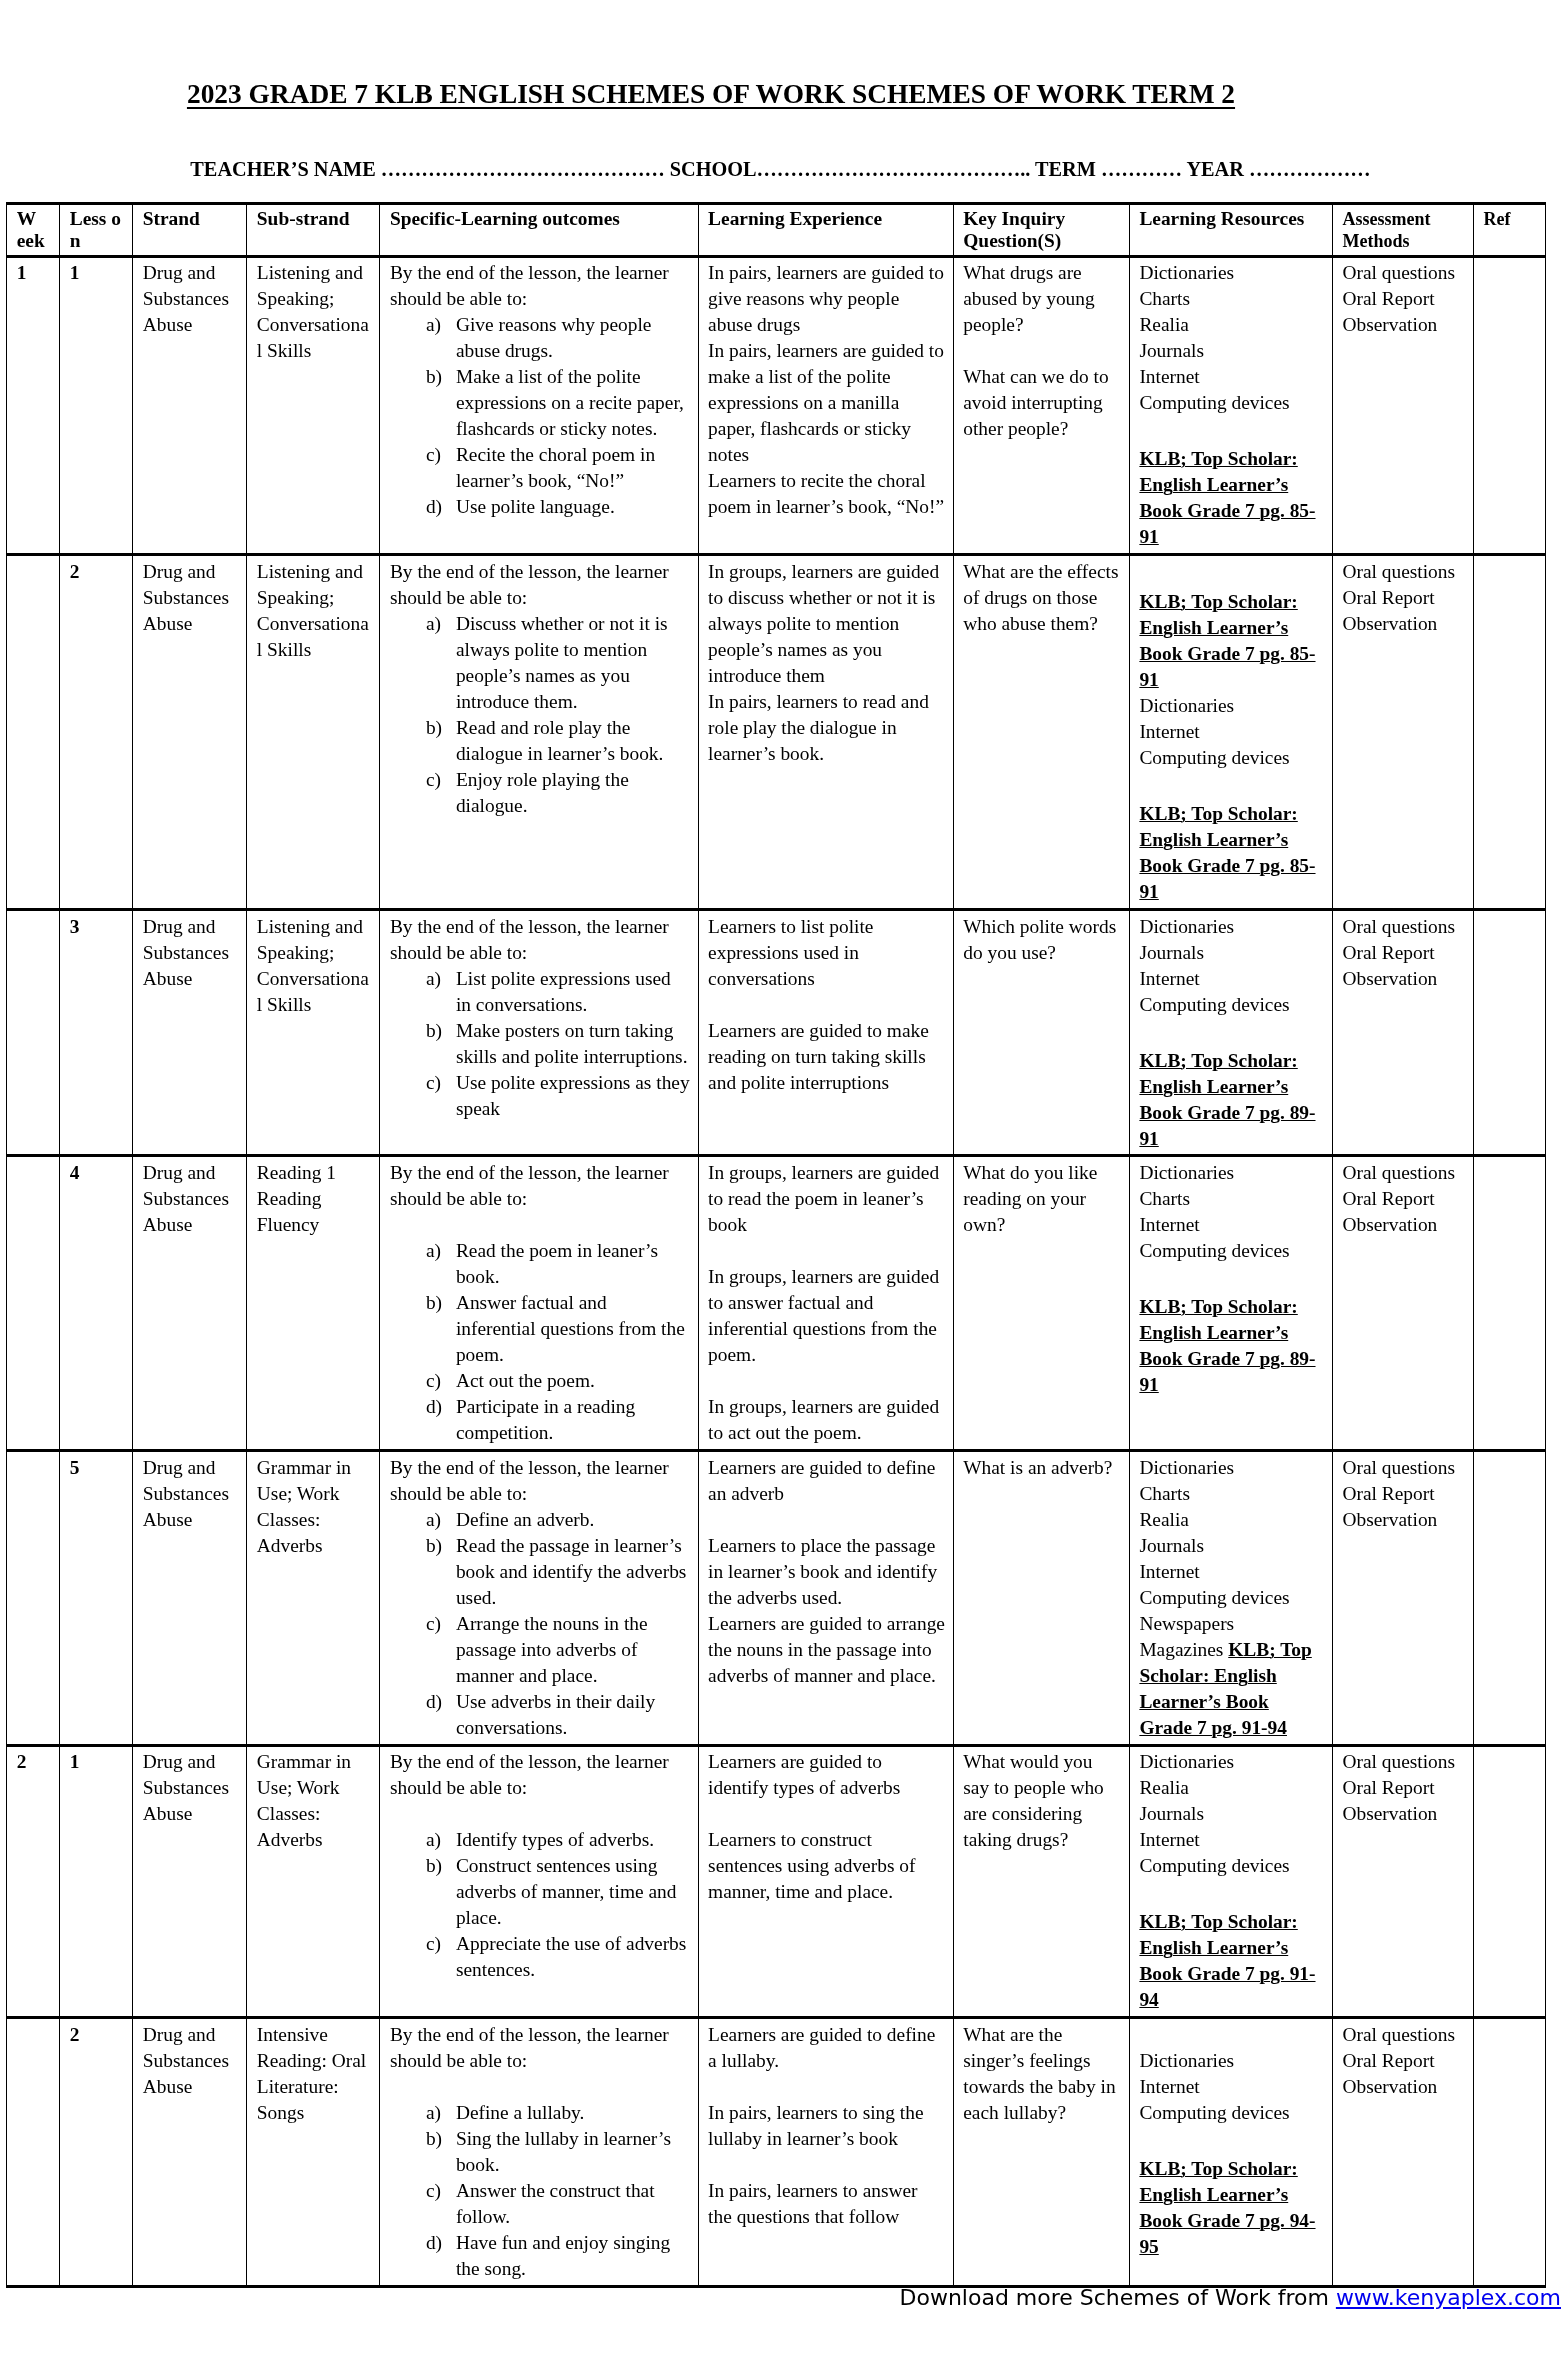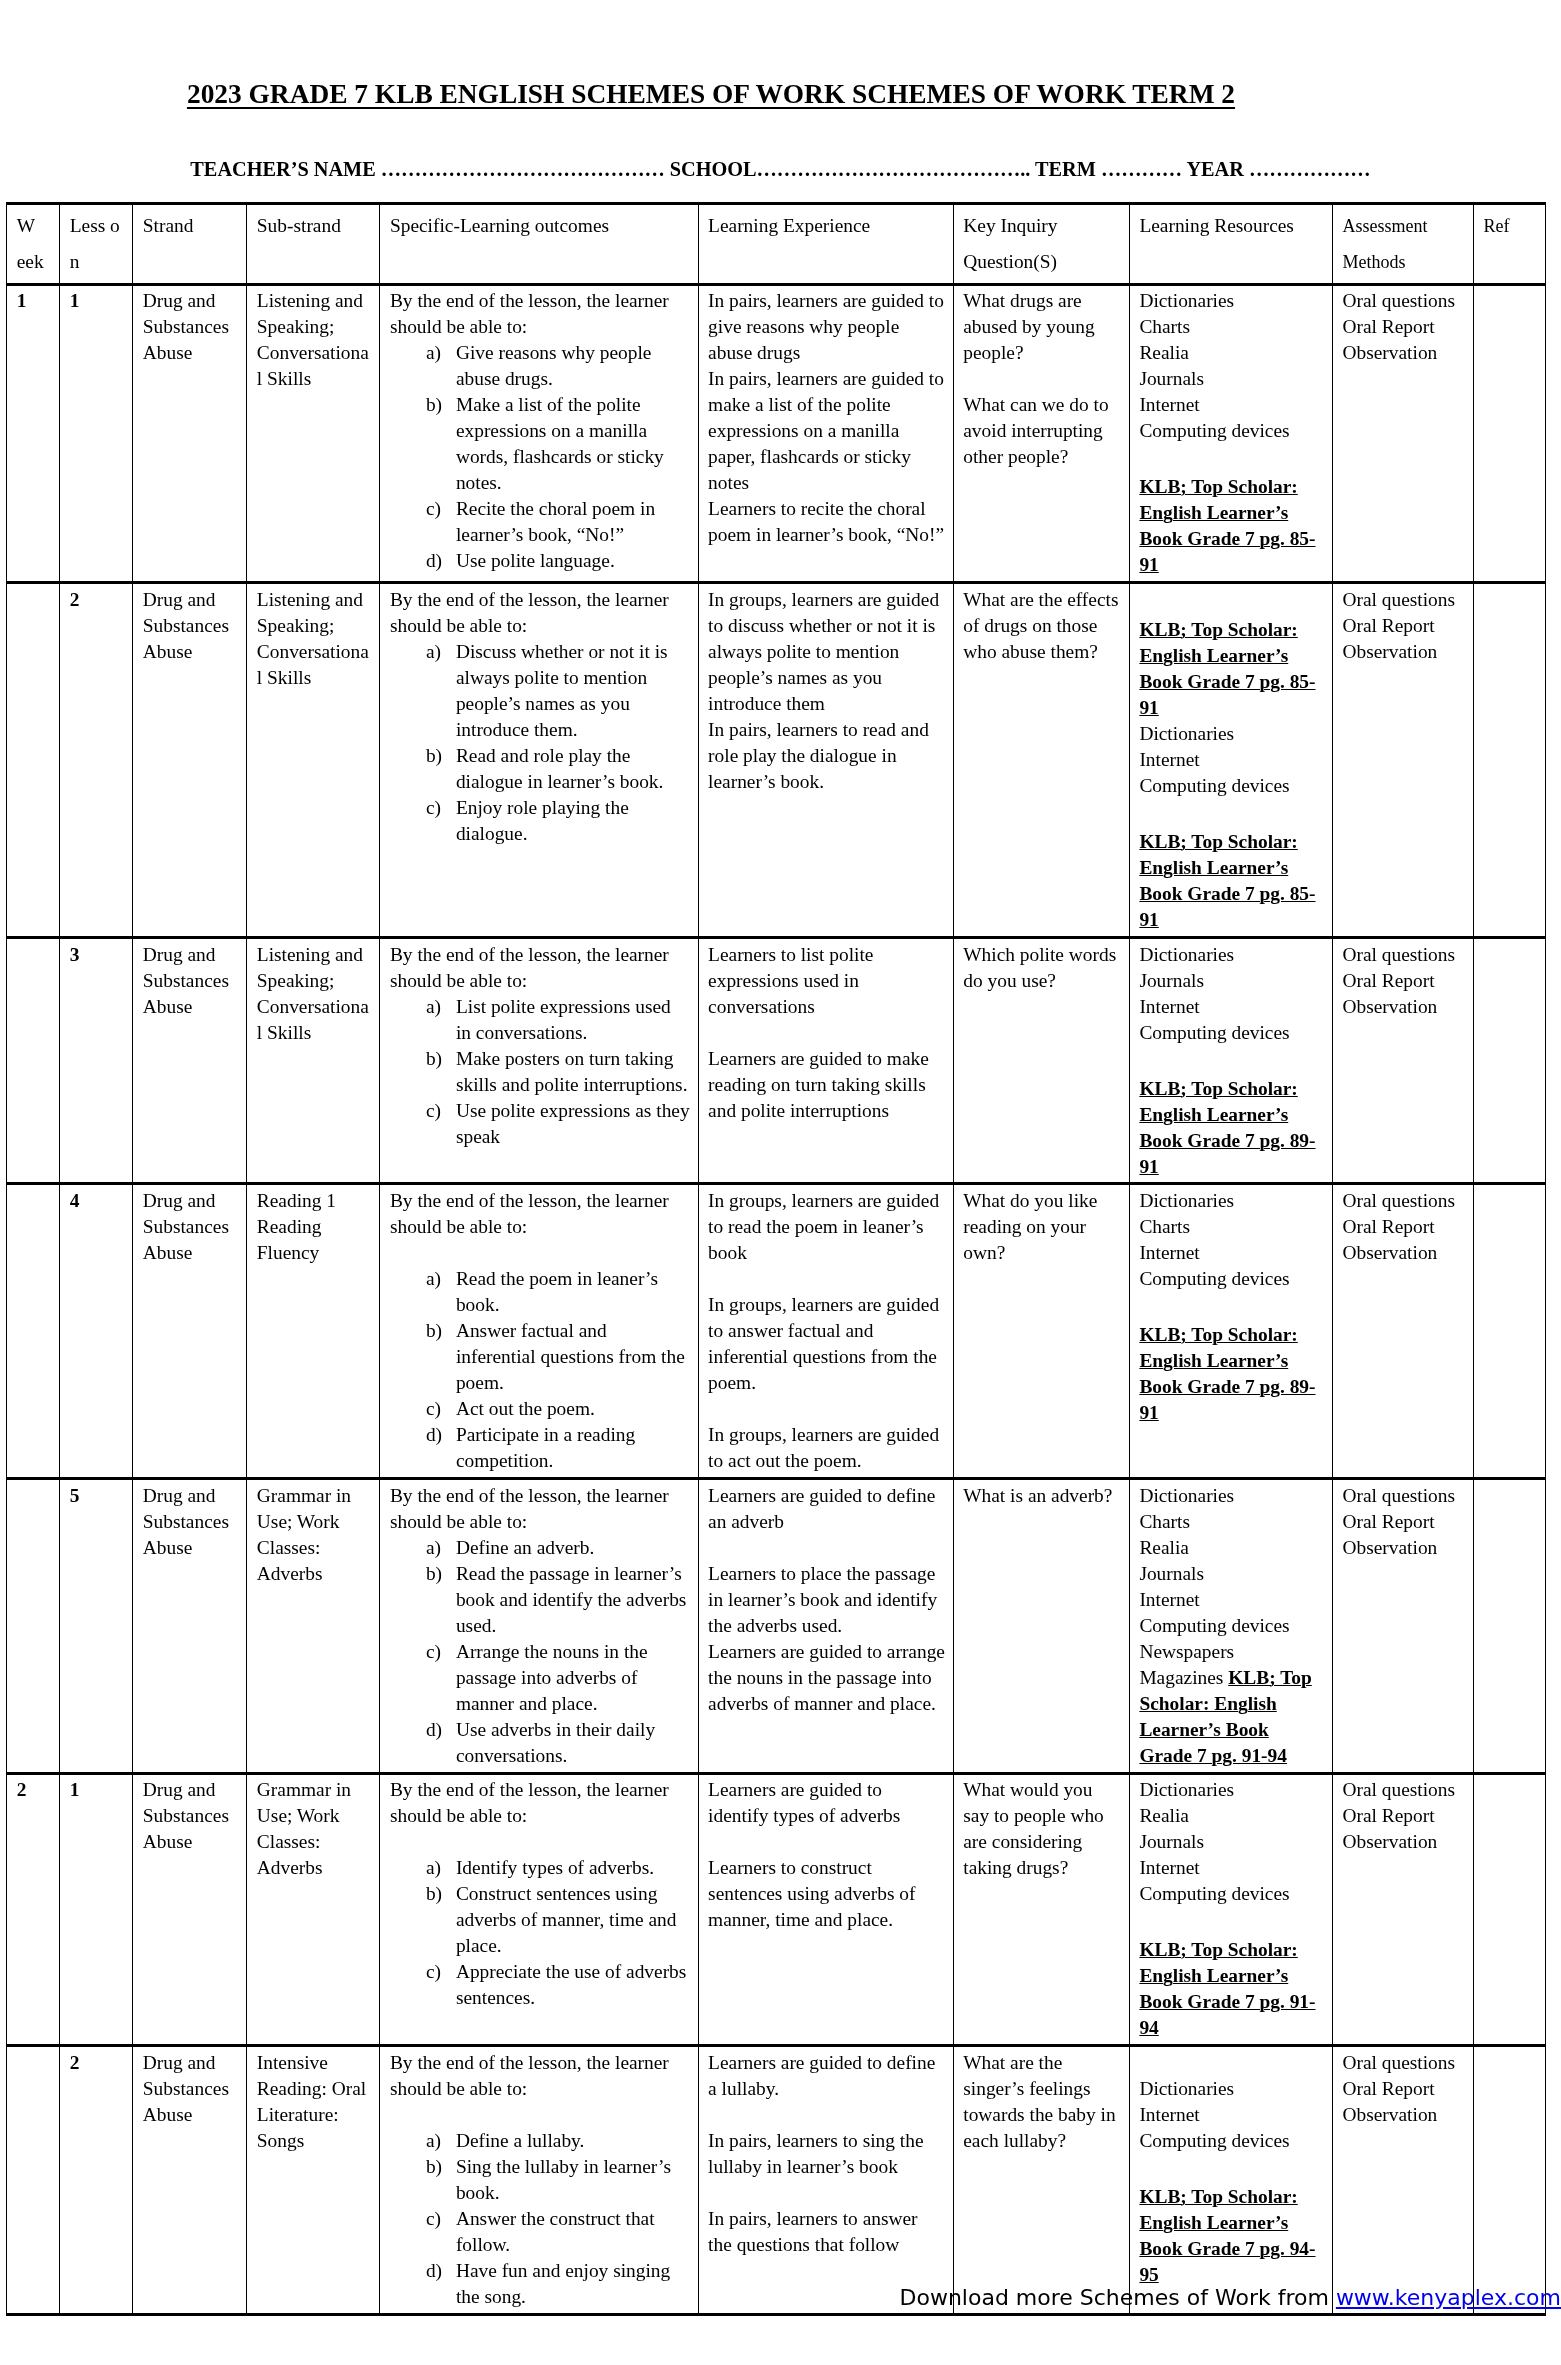--- a/index.html
+++ b/index.html
@@ -1,21 +1,21 @@
 <!DOCTYPE html>
 <html style="font-size:7.6px"><head>
 <meta charset="utf-8">
 <style>
   html, body { margin:0; padding:0; background:#ffffff; }
   body { width:1561px; height:2413px; position:relative; font-family:"Liberation Serif", serif; color:#000; overflow:hidden; }
   .title { position:absolute; left:0; width:1422px; top:79px; text-align:center; font-weight:bold; font-size:27.4px; text-decoration:underline; text-decoration-thickness:2.4px; text-underline-offset:3.8px; }
   .meta-line { position:absolute; left:142px; width:1277px; top:158px; font-weight:bold; font-size:20.3px; white-space:nowrap; text-align:center; }
   table.scheme { position:absolute; left:6.2px; top:202px; width:1540px; border-collapse:collapse; table-layout:fixed; font-size:19.4px; line-height:26px; }
   table.scheme th, table.scheme td { border:1.4px solid #000; vertical-align:top; padding:2.8px 7.6px 2.8px 9.5px; text-align:left; word-wrap:break-word; }
-  table.scheme th { font-weight:normal; font-size:19.4px; line-height:36px; }
+  table.scheme th { font-weight:bold; font-size:19.4px; line-height:22px; }
   table.scheme th.small { font-size:18px; }
   table.scheme tr.row > td { border-top:3.3px solid #000; }
   table.scheme thead tr th { border-top:3.3px solid #000; }
   table.scheme tbody tr:last-child td { border-bottom:3.3px solid #000; }
   .bold { font-weight:bold; }
   .lesson-num { font-weight:bold; }
   ol.outcomes { list-style:none; margin:0; padding:0 0 0 36px; }
   ol.outcomes li { position:relative; padding-left:30px; }
   ol.outcomes li .marker { position:absolute; left:0; top:0; }
   .para { display:block; }
@@ -60,21 +60,21 @@
   <tbody id="rows">
       <tr class="row">
         <td class="bold">1</td>
         <td class="lesson-num">1</td>
         <td>Drug and Substances Abuse</td>
         <td>Listening and Speaking; Conversational Skills</td>
         <td>
           <span class="para">By the end of the lesson, the learner should be able to:</span>
           <ol class="outcomes">
             <li><span class="marker">a)</span><span>Give reasons why people abuse drugs.</span></li>
-            <li><span class="marker">b)</span><span>Make a list of the polite expressions on a manilla words, flashcards or sticky notes.</span></li>
+            <li><span class="marker">b)</span><span>Make a list of the polite expressions on a recite paper, flashcards or sticky notes.</span></li>
             <li><span class="marker">c)</span><span>Recite the choral poem in learner’s book, “No!”</span></li>
             <li><span class="marker">d)</span><span>Use polite language.</span></li>
           </ol>
         </td>
         <td>
           <span class="para">In pairs, learners are guided to give reasons why people abuse drugs</span>
           <span class="para">In pairs, learners are guided to make a list of the polite expressions on a manilla paper, flashcards or sticky notes</span>
           <span class="para">Learners to recite the choral poem in learner’s book, “No!”</span>
         </td>
         <td>

